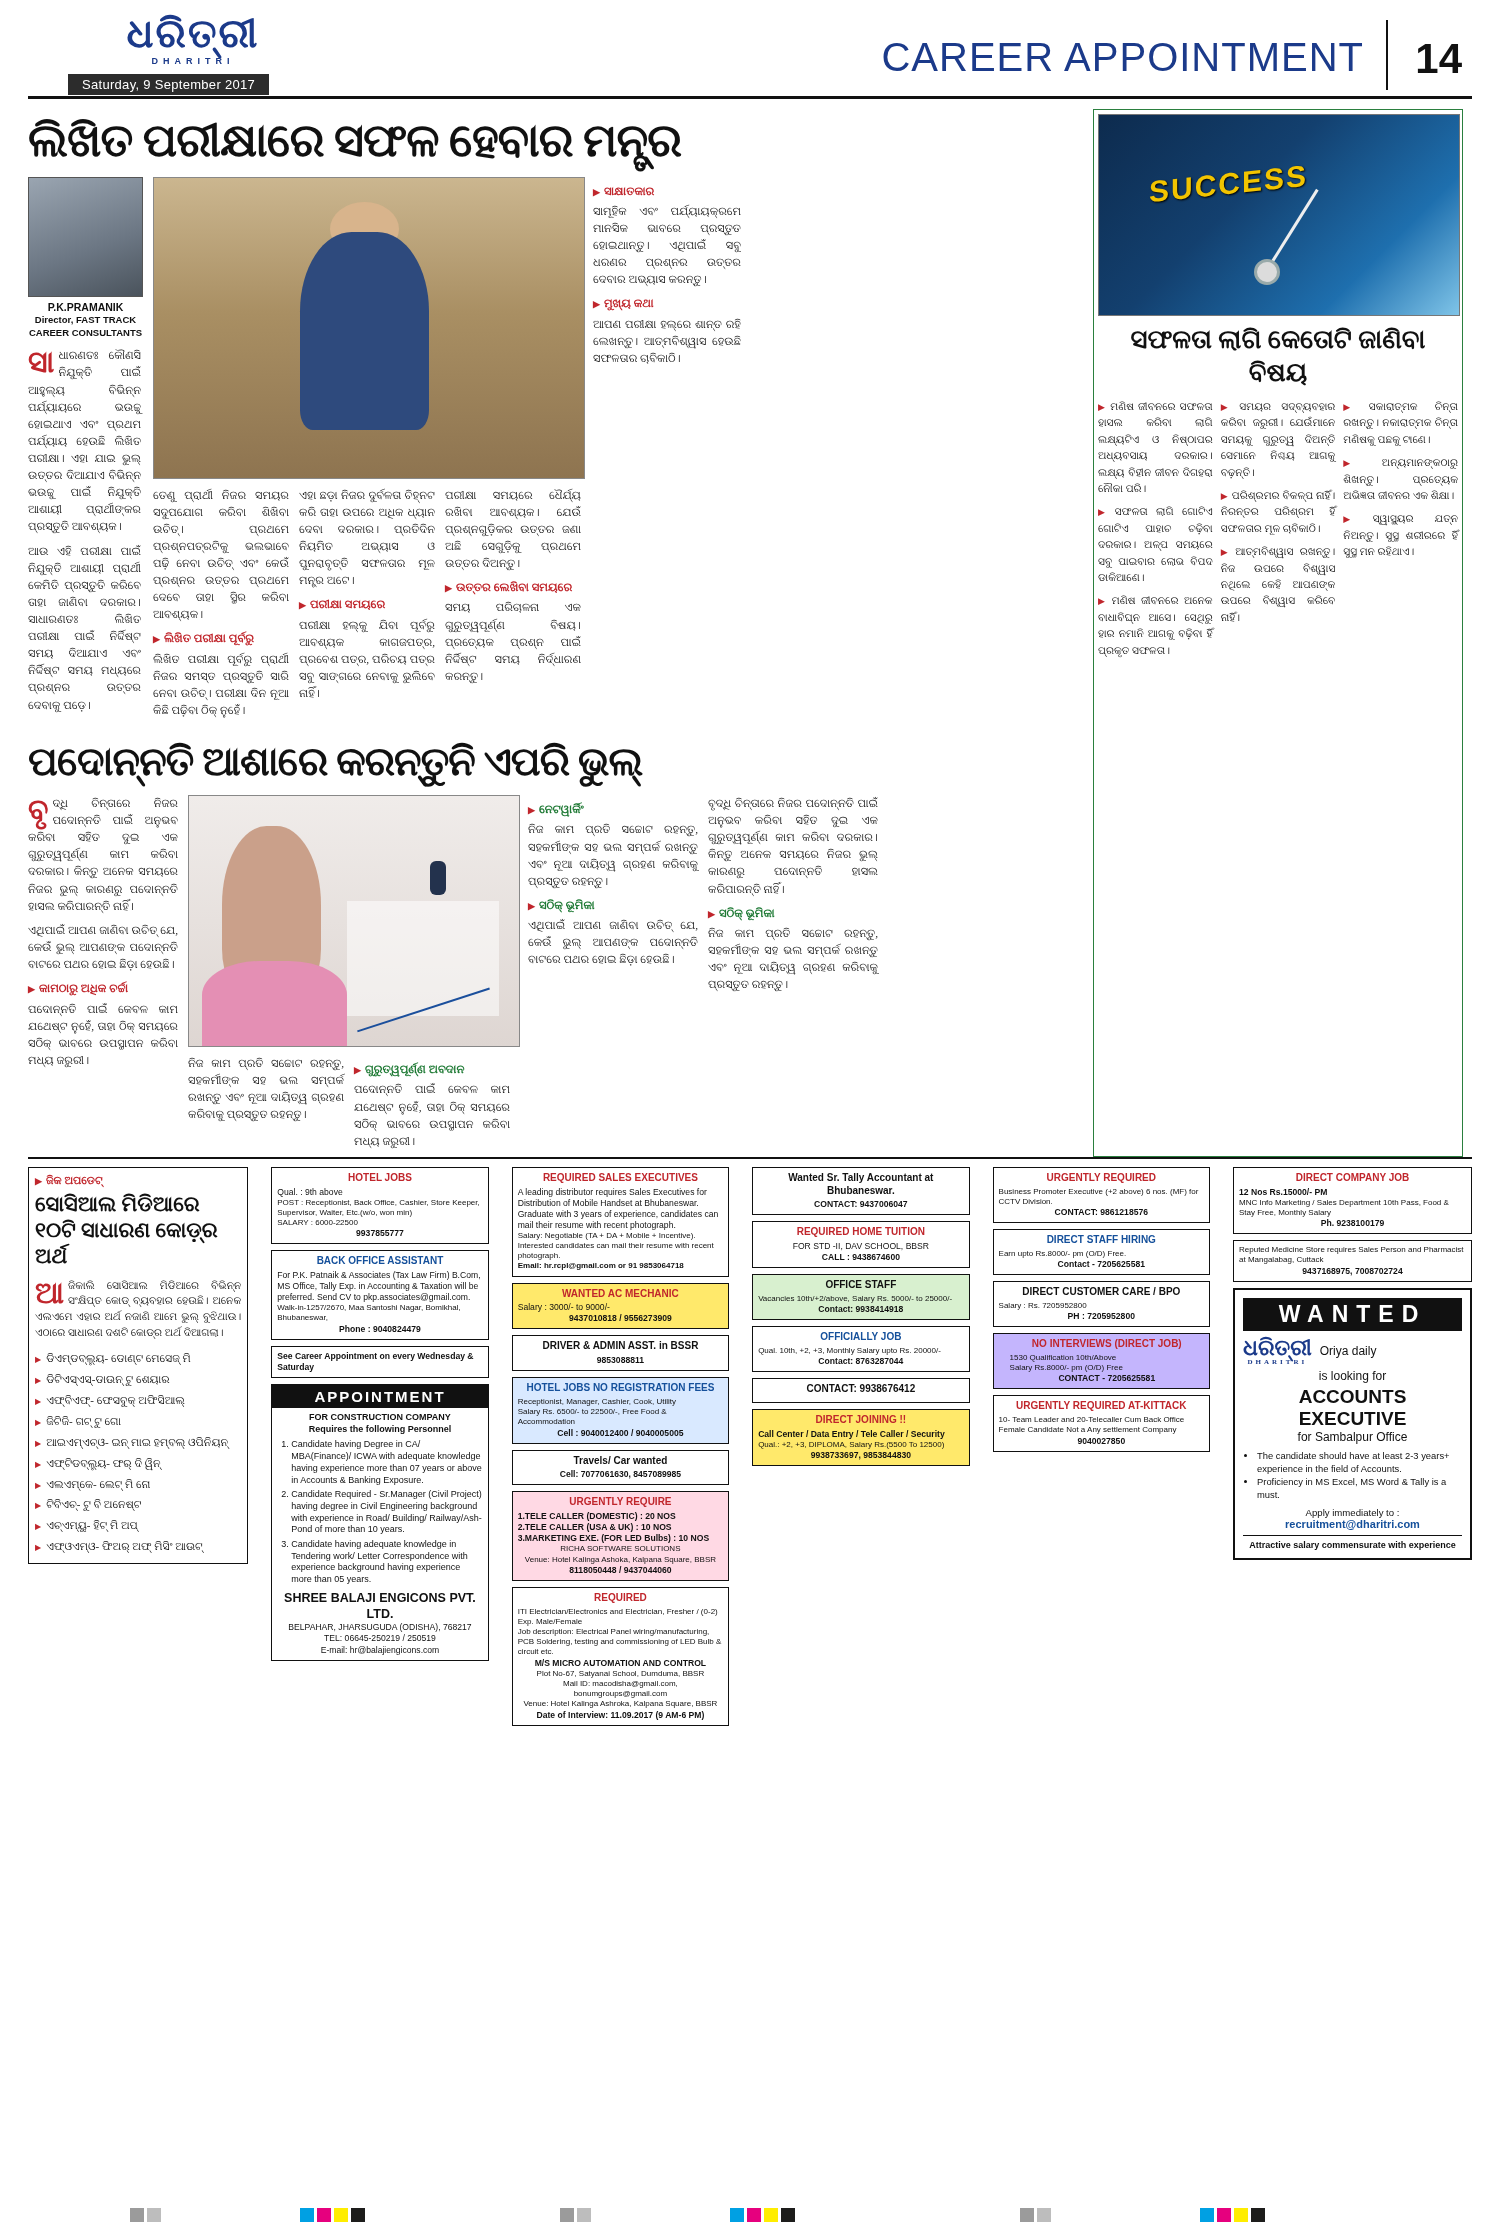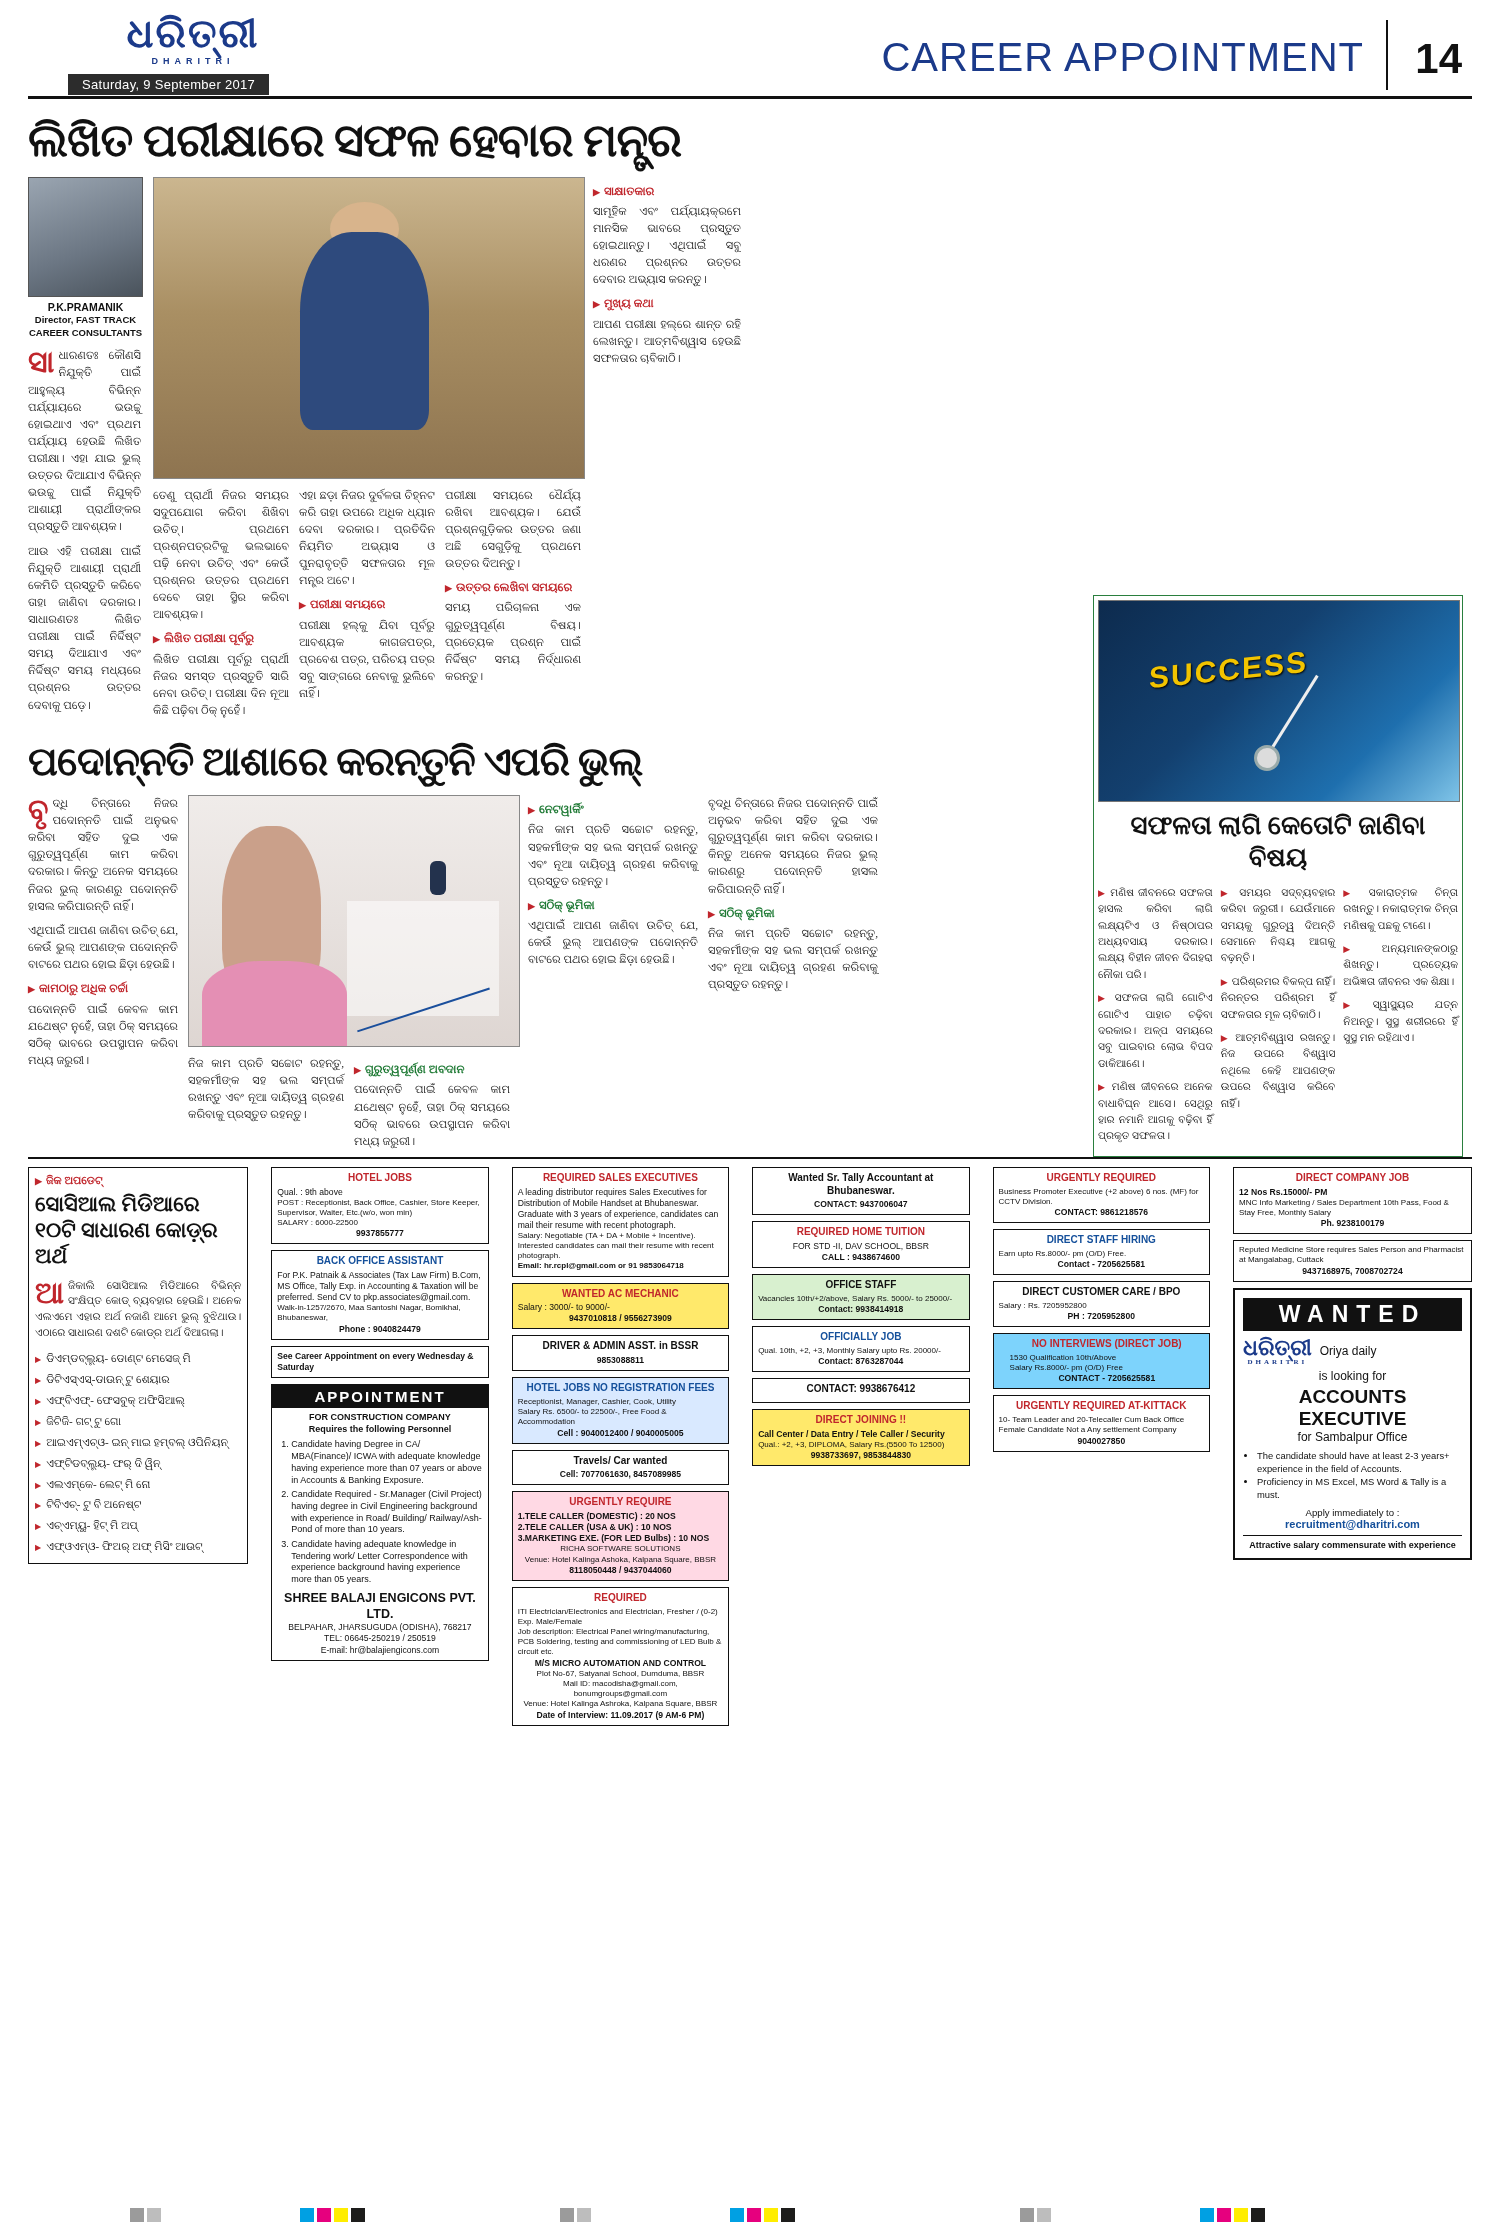--- a/index.html
+++ b/index.html
@@ -10,21 +10,21 @@
   .masthead{position:relative;height:96px;border-bottom:3px solid #111;display:flex;align-items:flex-end;}
   .logo-wrap{position:absolute;left:60px;top:14px;width:210px;text-align:center;}
   .logo-glyph{font-family:"Liberation Serif",serif;font-size:40px;font-weight:700;color:#1b3a8a;letter-spacing:2px;line-height:1;}
   .logo-sub{font-size:9px;letter-spacing:5px;color:#1b3a8a;margin-top:2px;font-weight:700;}
   .date-bar{position:absolute;left:40px;top:74px;background:#2c2c2c;color:#fff;font-size:13px;padding:3px 14px;letter-spacing:.3px;}
   .section-title{position:absolute;right:108px;bottom:16px;font-size:40px;letter-spacing:1px;color:#1b3a8a;font-weight:400;font-family:"Liberation Sans",sans-serif;}
   .page-no{position:absolute;right:10px;bottom:13px;font-size:42px;font-weight:700;color:#111;}
   .page-no-rule{position:absolute;right:84px;bottom:6px;width:2px;height:70px;background:#111;}
 
   
-  .body-wrap{display:flex;gap:10px;margin-top:10px;align-items:flex-end;}
+  .body-wrap{display:flex;gap:10px;margin-top:10px;}
   .left-col{width:1055px;}
   .right-col{width:370px;border:1px solid #2a7f3e;padding:4px;box-sizing:border-box;}
 
   h1.headline{font-family:"Liberation Serif",serif;font-size:46px;line-height:1.12;margin:6px 0 10px;font-weight:700;color:#111;letter-spacing:-1px;}
   h2.headline2{font-family:"Liberation Serif",serif;font-size:40px;line-height:1.12;margin:14px 0 10px;font-weight:700;color:#111;letter-spacing:-1px;}
 
   .media-row{display:flex;gap:10px;align-items:flex-start;}
   .portrait{width:115px;}
   .portrait .ph{width:113px;height:118px;background:linear-gradient(160deg,#9aa5b1,#6b7683 60%,#4a535c);border:1px solid #555;}
   .portrait .cap{font-size:9.5px;line-height:1.35;text-align:center;margin-top:3px;font-weight:700;}
@@ -77,21 +77,21 @@
   .ad .t{font-weight:700;text-align:center;font-size:10px;margin-bottom:2px;}
   .ad .t.red{color:#c0262c;}
   .ad .t.blue{color:#15509b;}
   .ad .sm{font-size:8px;}
   .ad .ctr{text-align:center;}
   .ad .b{font-weight:700;}
   .ad.yellow{background:#ffe96b;}
   .ad.pink{background:#ffd9e4;}
   .ad.green{background:#d8f0cf;}
   .ad.blueish{background:#d9e9ff;}
-  .ad.grey{background:#7dd3fc;padding-left:16px;}
+  .ad.grey{background:#c4b5fd;padding-left:16px;}
 
   .socialbox{border:1px solid #111;padding:6px;font-size:10px;}
   .socialbox .hd{font-weight:700;font-size:11px;color:#c0262c;margin-bottom:4px;}
   .socialbox h3{font-family:"Liberation Serif",serif;font-size:21px;line-height:1.25;margin:2px 0 8px;font-weight:700;}
   .socialbox p{font-family:"Liberation Serif",serif;font-size:10.6px;line-height:1.5;text-align:justify;margin:0 0 7px;}
   .socialbox li{font-family:"Liberation Serif",serif;font-size:11px;line-height:1.9;list-style:none;}
   .socialbox li:before{content:"\25B6";color:#c0262c;font-size:8px;margin-right:5px;}
   .socialbox ul{padding:0;margin:4px 0 0;}
 
   .wanted{border:2px solid #111;padding:8px;margin-top:6px;}

